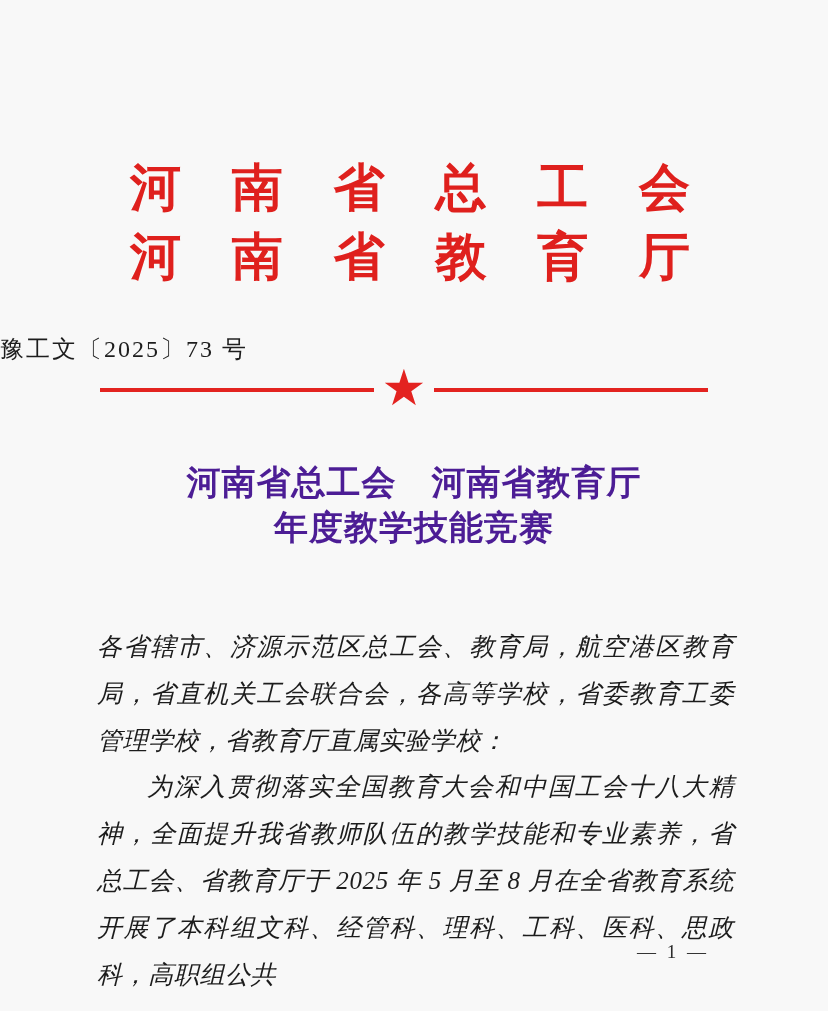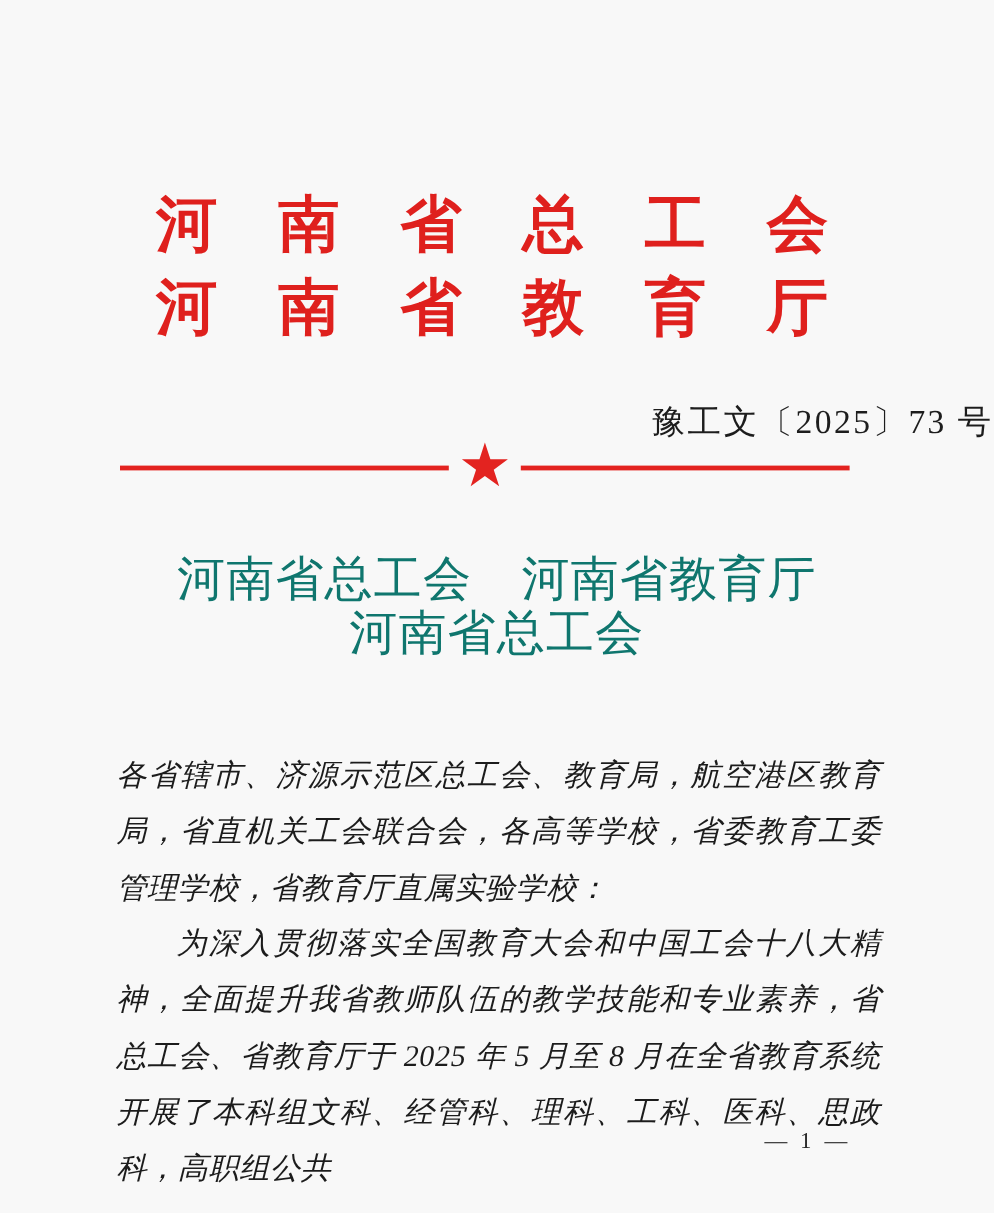--- a/index.html
+++ b/index.html
@@ -37,22 +37,22 @@
   .org-line-1 { top: 160px; }
   .org-line-2 { top: 229px; }
   .org-line span { display: block; }
 
   
   .doc-number {
     position: absolute;
     top: 333px;
     left: 0;
     width: 100%;
-    text-align: right;
-    font-size: 28px;
+    text-align: left;
+    font-size: 24px;
     letter-spacing: 2px;
     color: #1d1d1d;
   }
 
   
   .red-rule {
     position: absolute;
     top: 366px;
     left: 100px;
     width: 608px;
@@ -73,25 +73,25 @@
     transform: translateY(-2px);
   }
 
   
   .doc-title {
     position: absolute;
     top: 460px;
     left: 96px;
     width: 636px;
     text-align: center;
-    font-weight: normal;
-    font-size: 40px;
+    font-weight: bold;
+    font-size: 34px;
     line-height: 45px;
     letter-spacing: 1px;
-    color: #0f766e;
+    color: #4c1d95;
   }
 
   
   .doc-body {
     position: absolute;
     top: 624px;
     left: 97px;
     width: 637px;
     font-size: 25px;
     line-height: 46.8px;
@@ -145,21 +145,21 @@
   <div class="doc-number">豫工文〔2025〕73 号</div>
 
   <div class="red-rule">
     <div class="rule-line"></div>
     <div class="rule-star">★</div>
     <div class="rule-line"></div>
   </div>
 
   <div class="doc-title">
     <div>河南省总工会　河南省教育厅</div>
-    <div>河南省总工会</div>
+    <div>年度教学技能竞赛</div>
   </div>
 
   <div class="doc-body">
     <p>各省辖市、济源示范区总工会、教育局，航空港区教育局，省直机关工会联合会，各高等学校，省委教育工委管理学校，省教育厅直属实验学校：</p>
     <p class="indented">为深入贯彻落实全国教育大会和中国工会十八大精神，全面提升我省教师队伍的教学技能和专业素养，省总工会、省教育厅于 2025 年 5 月至 8 月在全省教育系统开展了本科组文科、经管科、理科、工科、医科、思政科，高职组公共</p>
   </div>
 
   <div class="page-footer">— 1 —</div>
 
 </div>

